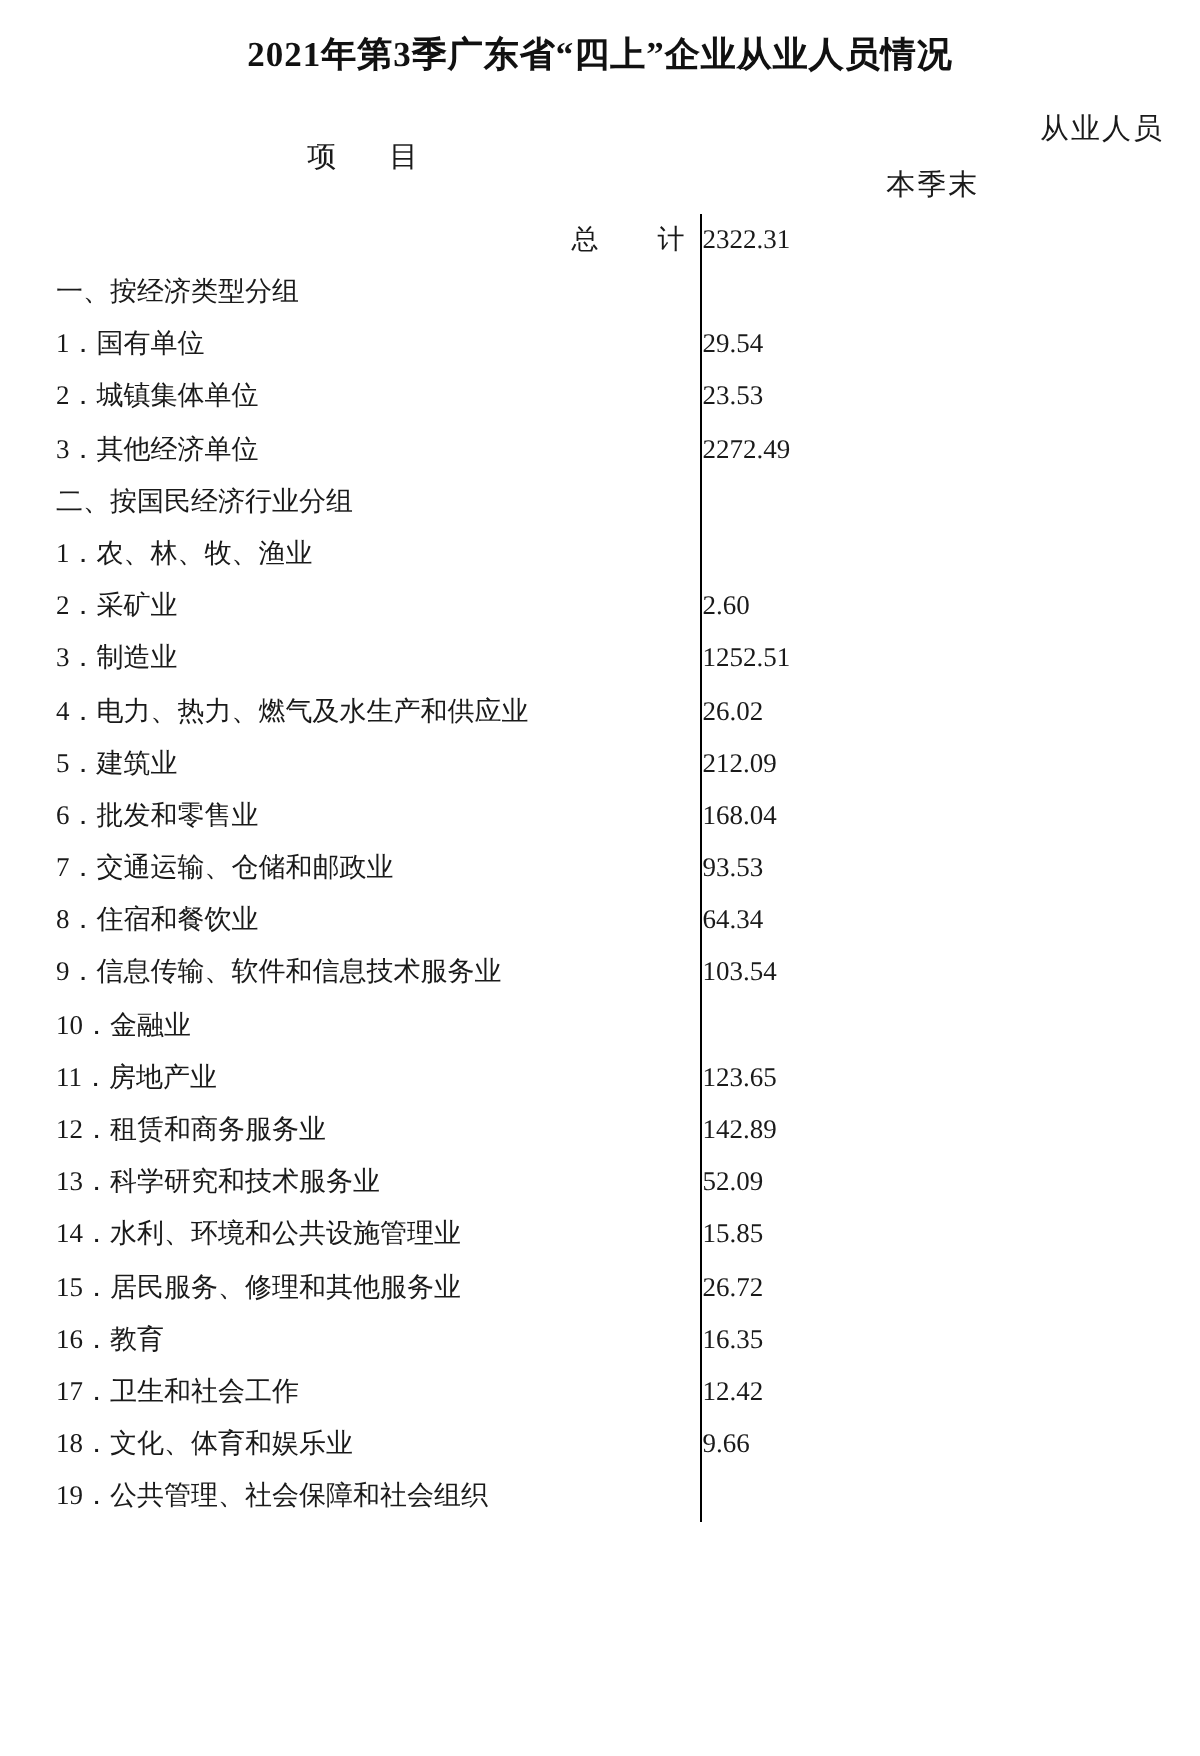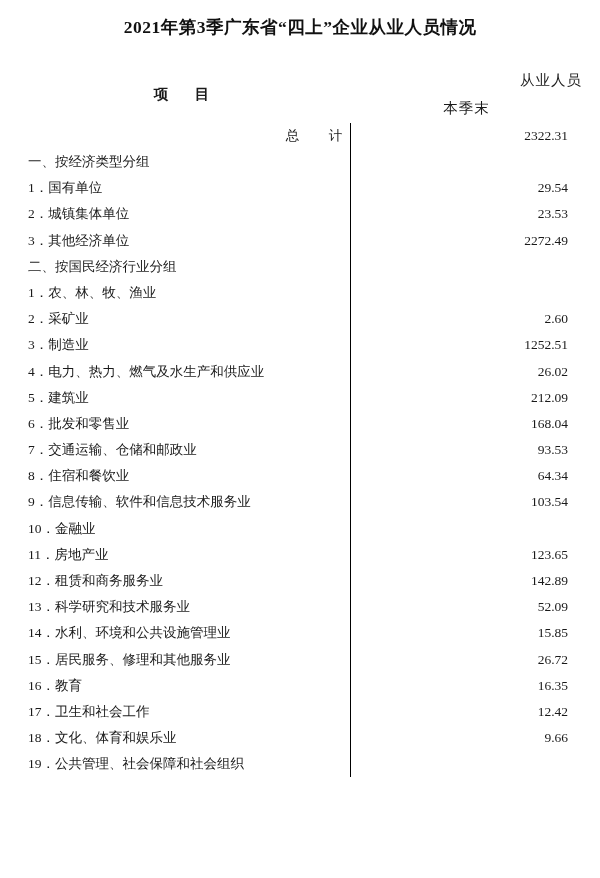--- a/index.html
+++ b/index.html
@@ -20,21 +20,21 @@
     height: 878px;
     box-sizing: border-box;
     padding: 12px 18px 0 18px;
     position: relative;
   }
   .title {
     text-align: center;
     font-size: 17.5px;
     font-weight: bold;
     letter-spacing: 0.5px;
-    margin: 4px 0 28px 0;
+    margin: 4px 0 12px 0;
     line-height: 1.3;
     color: #111;
   }
   .unit {
     text-align: right;
     font-size: 13.5px;
     margin: 0 4px 4px 0;
     line-height: 1.2;
   }
   table.main {
@@ -54,21 +54,20 @@
   
   .hdr-left {
     border-right: 1.1px solid #000;
     border-bottom: 1.1px solid #000;
     text-align: center;
     vertical-align: middle;
     height: 56px;
     font-size: 14.5px;
     letter-spacing: 6px;
     padding-left: 6px;
-    font-weight: bold;
   }
   .hdr-right-top {
     text-align: right;
     vertical-align: middle;
     height: 28px;
     border-bottom: 1.1px solid #000;
     font-size: 14.5px;
     letter-spacing: 1px;
   }
   .hdr-right-bot {
@@ -84,21 +83,21 @@
     border-bottom: 1px solid #000;
     font-size: 13.5px;
     vertical-align: middle;
   }
   .row td.label {
     border-right: 1.1px solid #000;
     padding-left: 10px;
     white-space: nowrap;
   }
   .row td.value {
-    text-align: right;
+    text-align: left;
     padding-right: 14px;
     white-space: nowrap;
   }
   .row.total td.label {
     text-align: right;
     letter-spacing: 8px;
     padding-left: 0;
   }
   .indent0 { padding-left: 6px; }
   .indent1 { padding-left: 30px; margin-top: 33px; }

